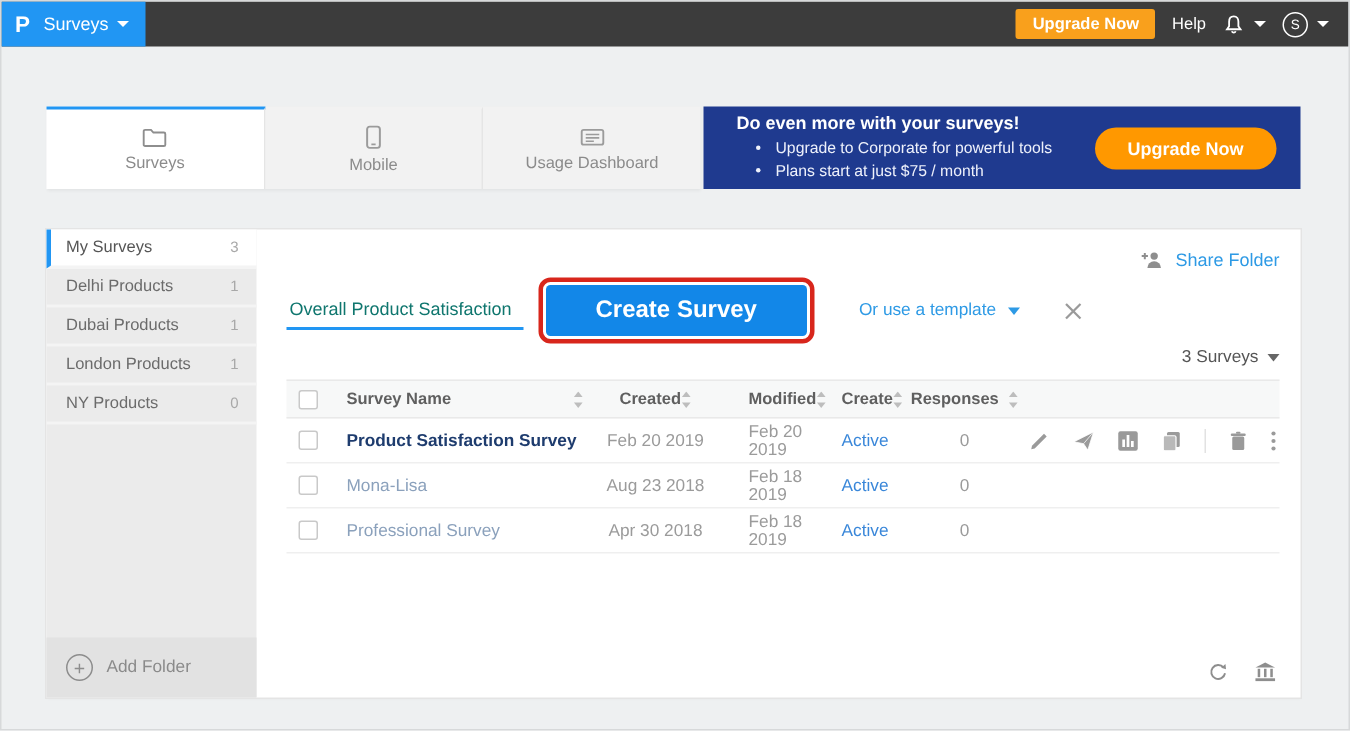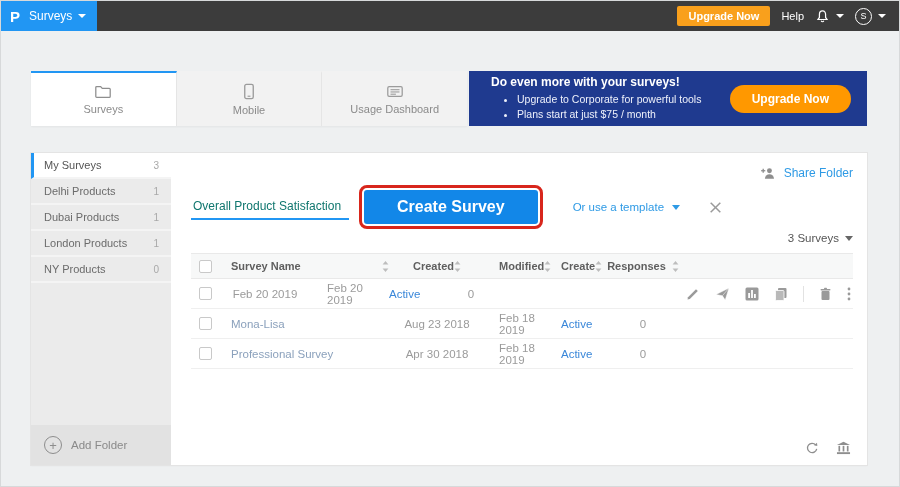--- a/index.html
+++ b/index.html
@@ -263,20 +263,23 @@
               </svg>
             </span>
         </div>
         <div class="col-actions"></div>
       </div>
 
       <div class="trow">
         <div class="col-check">
             <span class="checkbox"></span>
           </div>
+        <div class="col-name">
+            <span class="name-bold">Product Satisfaction Survey</span>
+          </div>
         <div class="col-created">
             <span class="cell-date">Feb 20 2019</span>
           </div>
         <div class="col-modified">
             <span class="cell-date">Feb 20 2019</span>
           </div>
         <div class="col-status">
             <span class="cell-status">Active</span>
           </div>
         <div class="col-responses">

